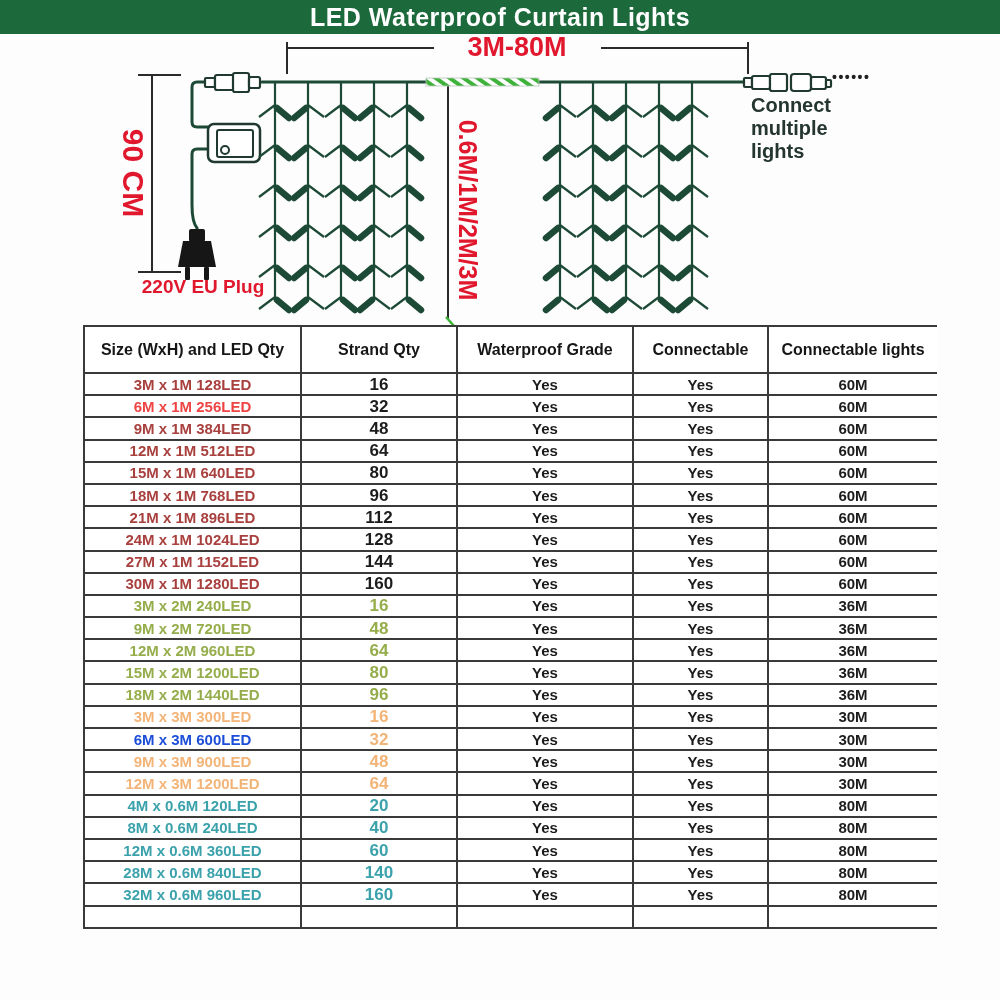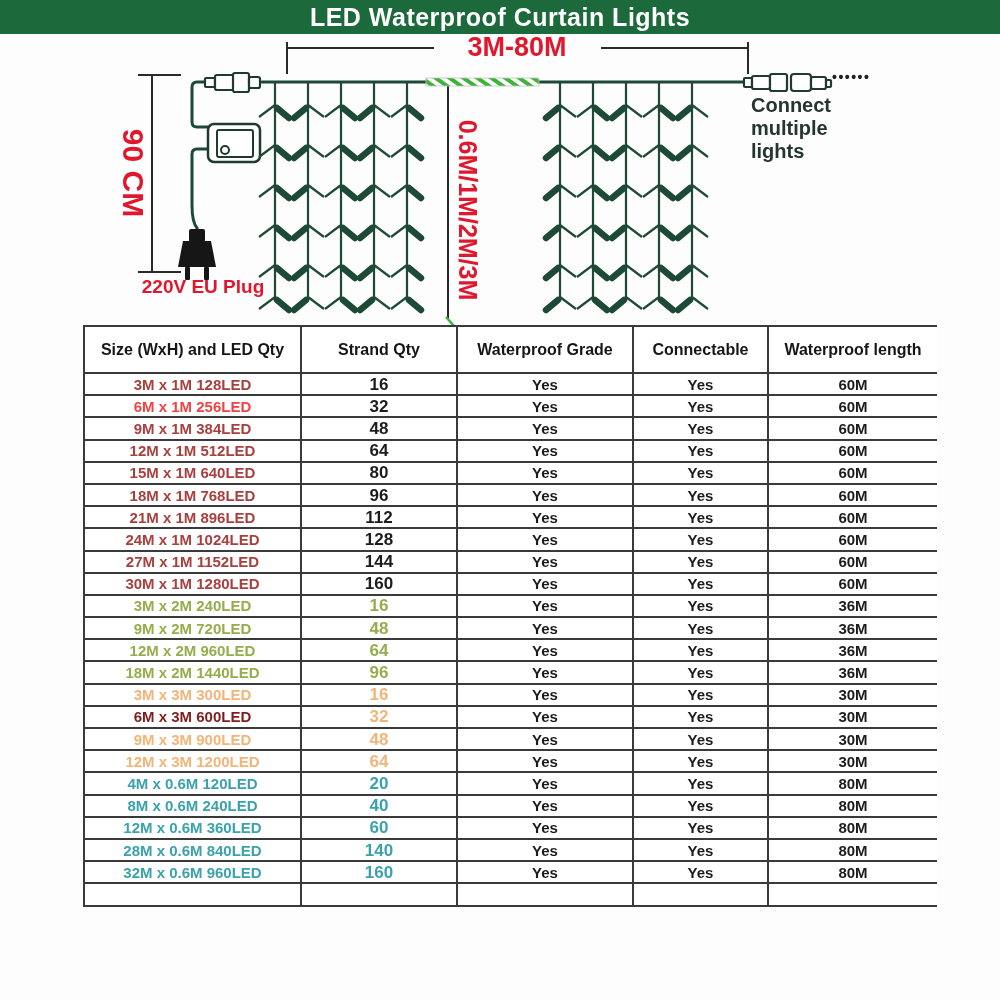--- a/index.html
+++ b/index.html
@@ -148,21 +148,21 @@
         <col class="c2">
         <col class="c3">
         <col class="c4">
     </colgroup>
     <thead>
       <tr>
         <th>Size (WxH) and LED Qty</th>
         <th>Strand Qty</th>
         <th>Waterproof Grade</th>
         <th>Connectable</th>
-        <th>Waterproof length</th>
+        <th>Connectable lights</th>
       </tr>
     </thead>
     <tbody id="spec-body">
         <tr>
           <td style="color: rgb(168, 64, 62);">3M x 1M 128LED</td>
           <td class="strand" style="color: rgb(28, 28, 28);">16</td>
           <td>Yes</td>
           <td>Yes</td>
           <td>60M</td>
         </tr>
@@ -244,35 +244,42 @@
           <td>36M</td>
         </tr>
         <tr>
           <td style="color: rgb(149, 173, 75);">12M x 2M 960LED</td>
           <td class="strand" style="color: rgb(149, 173, 75);">64</td>
           <td>Yes</td>
           <td>Yes</td>
           <td>36M</td>
         </tr>
         <tr>
+          <td style="color: rgb(149, 173, 75);">15M x 2M 1200LED</td>
+          <td class="strand" style="color: rgb(149, 173, 75);">80</td>
+          <td>Yes</td>
+          <td>Yes</td>
+          <td>36M</td>
+        </tr>
+        <tr>
           <td style="color: rgb(149, 173, 75);">18M x 2M 1440LED</td>
           <td class="strand" style="color: rgb(149, 173, 75);">96</td>
           <td>Yes</td>
           <td>Yes</td>
           <td>36M</td>
         </tr>
         <tr>
           <td style="color: rgb(243, 180, 120);">3M x 3M 300LED</td>
           <td class="strand" style="color: rgb(243, 180, 120);">16</td>
           <td>Yes</td>
           <td>Yes</td>
           <td>30M</td>
         </tr>
         <tr>
-          <td style="color: #7f1d1d;">6M x 3M 600LED</td>
+          <td style="color: #1d4ed8;">6M x 3M 600LED</td>
           <td class="strand" style="color: rgb(243, 180, 120);">32</td>
           <td>Yes</td>
           <td>Yes</td>
           <td>30M</td>
         </tr>
         <tr>
           <td style="color: rgb(243, 180, 120);">9M x 3M 900LED</td>
           <td class="strand" style="color: rgb(243, 180, 120);">48</td>
           <td>Yes</td>
           <td>Yes</td>

